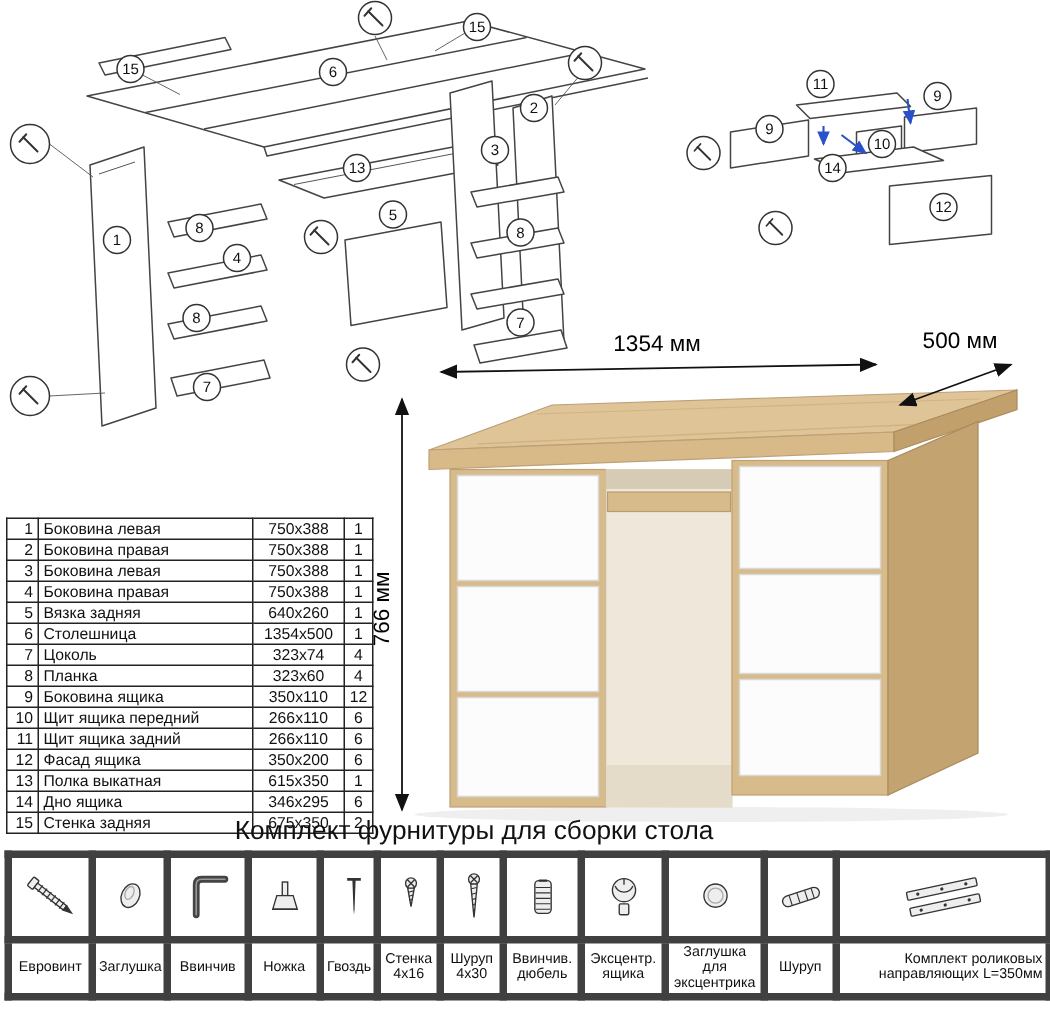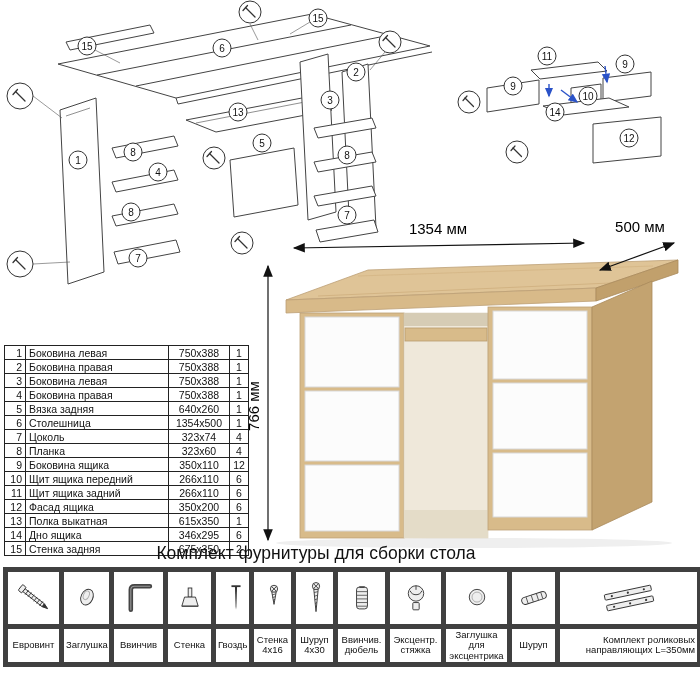--- a/index.html
+++ b/index.html
@@ -470,24 +470,24 @@
                 <circle cx="48" cy="28" r="1.2"></circle>
               </g>
             </g>
           </svg>
     </td>
   </tr>
   <tr>
     <td class="lb">Евровинт</td>
     <td class="lb">Заглушка</td>
     <td class="lb">Ввинчив</td>
-    <td class="lb">Стенка</td>
+    <td class="lb">Ножка</td>
     <td class="lb">Гвоздь</td>
     <td class="lb">Стенка 4х16</td>
     <td class="lb">Шуруп 4х30</td>
     <td class="lb">Ввинчив. дюбель</td>
-    <td class="lb">Эксцентр. стяжка</td>
+    <td class="lb">Эксцентр. ящика</td>
     <td class="lb">Заглушка для эксцентрика</td>
     <td class="lb">Шуруп</td>
     <td class="lb last-lb">Комплект роликовых направляющих L=350мм</td>
   </tr>
   </tbody>
 </table>
 
 </body></html>

